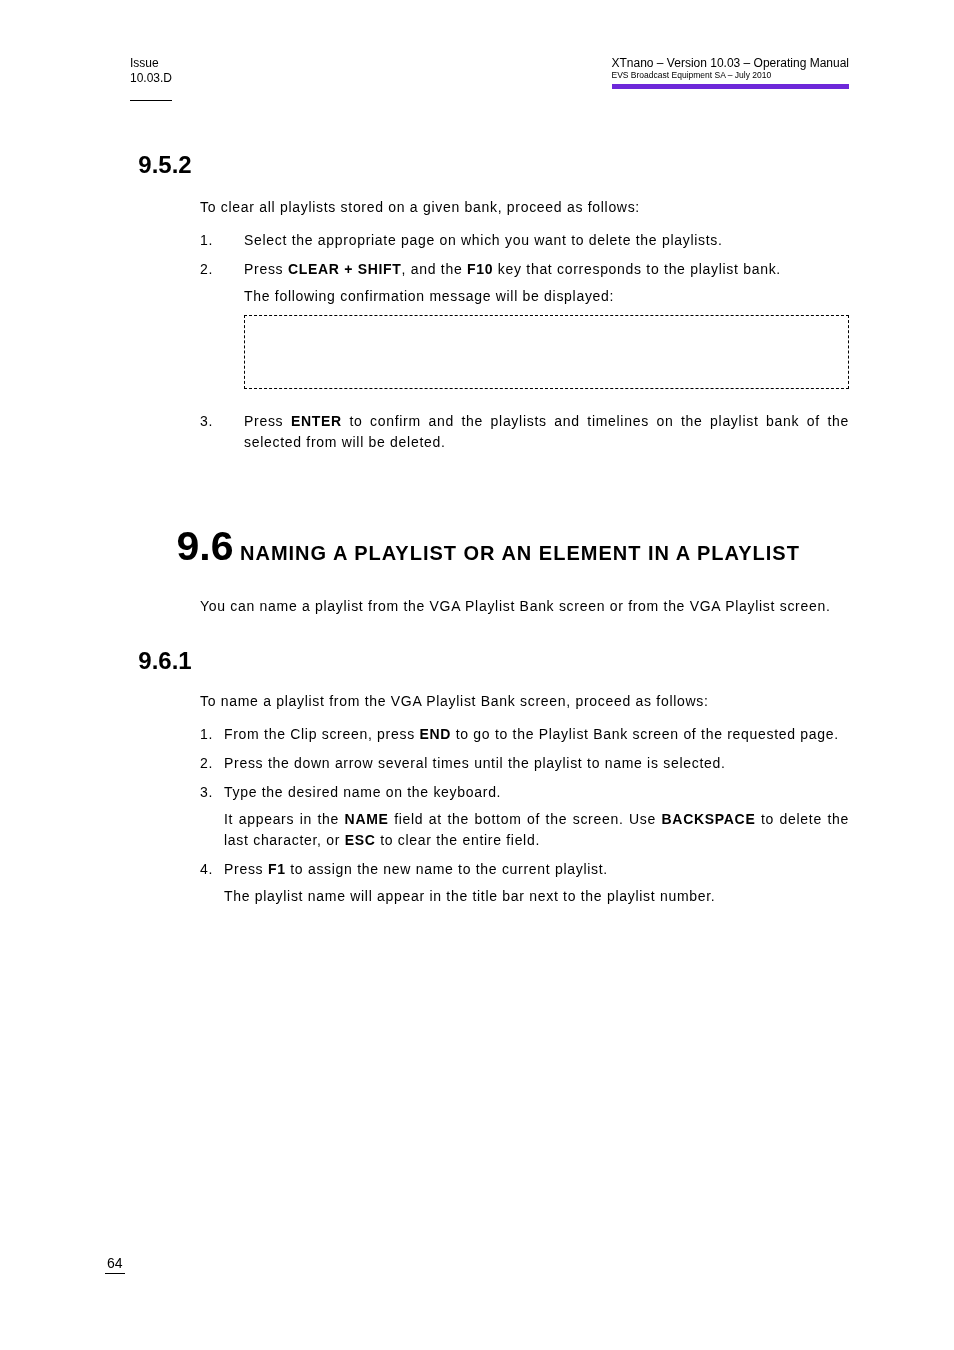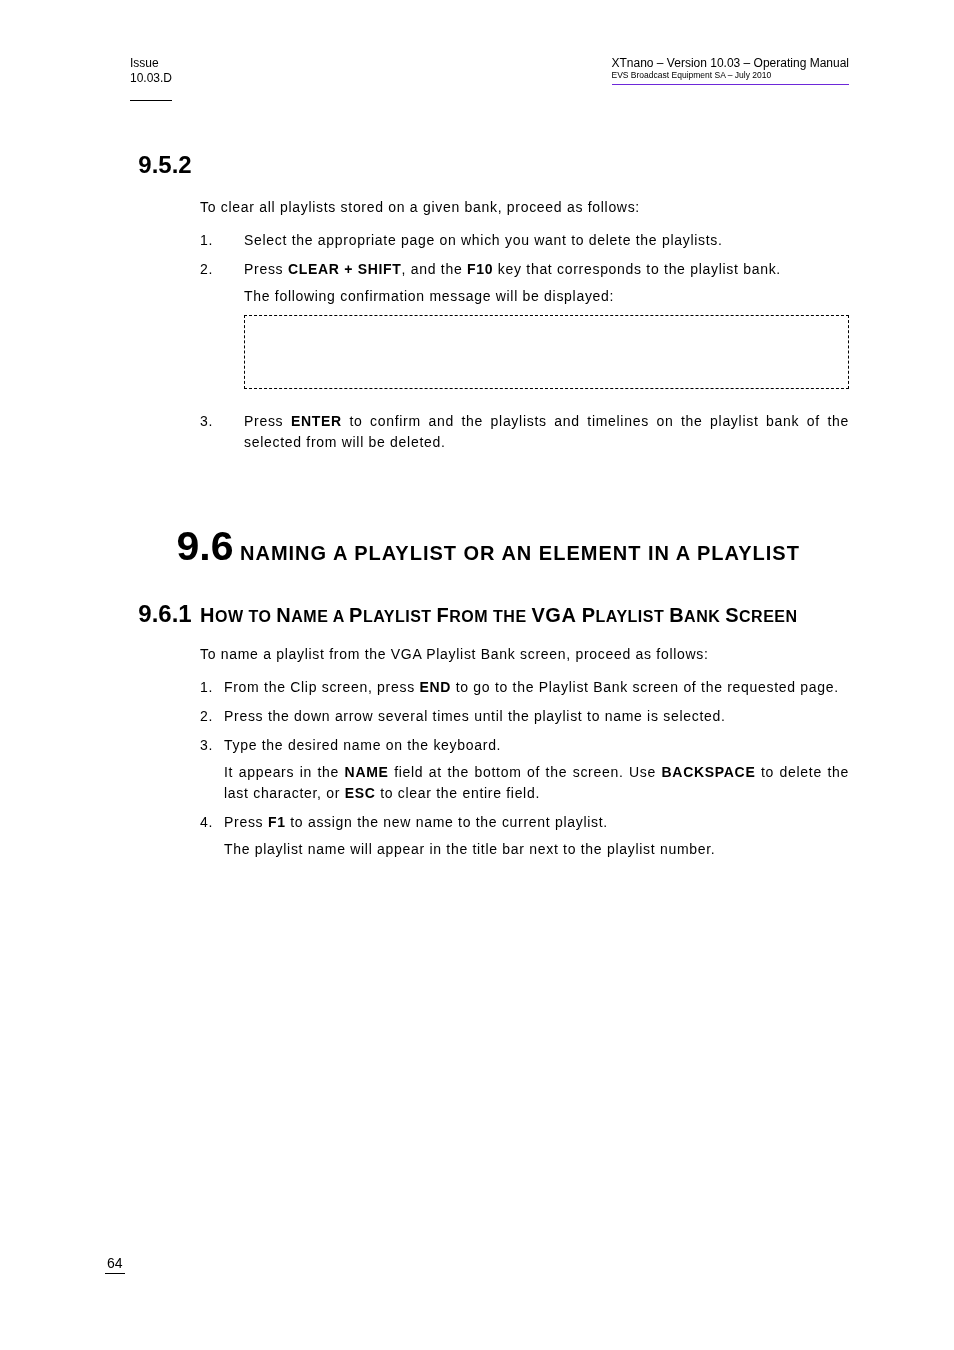--- a/index.html
+++ b/index.html
@@ -35,21 +35,21 @@
     text-align: left;
   }
   .header-right .line1 {
     font-size: 12px;
     line-height: 1.2;
   }
   .header-right .line2 {
     font-size: 8.5px;
     line-height: 1.4;
     padding-bottom: 2px;
-    border-bottom: 1px solid #6d28d9;
+    border-bottom: 5px solid #6d28d9;
   }
   .content {
     padding-left: 0;
   }
   .sec-row {
     display: flex;
     align-items: baseline;
     margin-bottom: 18px;
   }
   .sec-num {
@@ -176,26 +176,26 @@
             <span>Press </span><b>ENTER</b><span> to confirm and the playlists and timelines on the playlist bank of the selected from will be deleted.</span>
           </div>
         </li>
       </ol>
     </div>
 
     <div class="sec-row h1-block">
       <div class="sec-num h1-num">9.6</div>
       <div class="h1-title">NAMING A PLAYLIST OR AN ELEMENT IN A PLAYLIST</div>
     </div>
+    <div class="body-block">
+      <p class="para">You can name a playlist from the VGA Playlist Bank screen or from the VGA Playlist screen.</p>
+    </div>
 
     <div class="sec-row h2-block-961">
       <div class="sec-num h2-num">9.6.1</div>
-      <div class="h2-title" style="line-height:1.3">
-        <span>H</span><span class="sc">OW TO </span><span>N</span><span class="sc">AME A </span><span>P</span><span class="sc">LAYLIST </span><span>F</span><span class="sc">ROM THE </span><span>VGA P</span><span class="sc">LAYLIST </span><span>B</span><span class="sc">ANK </span><span>S</span><span class="sc">CREEN</span>
-      </div>
     </div>
 
     <div class="body-block">
       <p class="para">To name a playlist from the VGA Playlist Bank screen, proceed as follows:</p>
       <ol class="numlist2">
         <li>
           <div class="n">1.</div>
           <div class="t">
             <span>From the Clip screen, press </span><b>END</b><span> to go to the Playlist Bank screen of the requested page.</span>
           </div>

